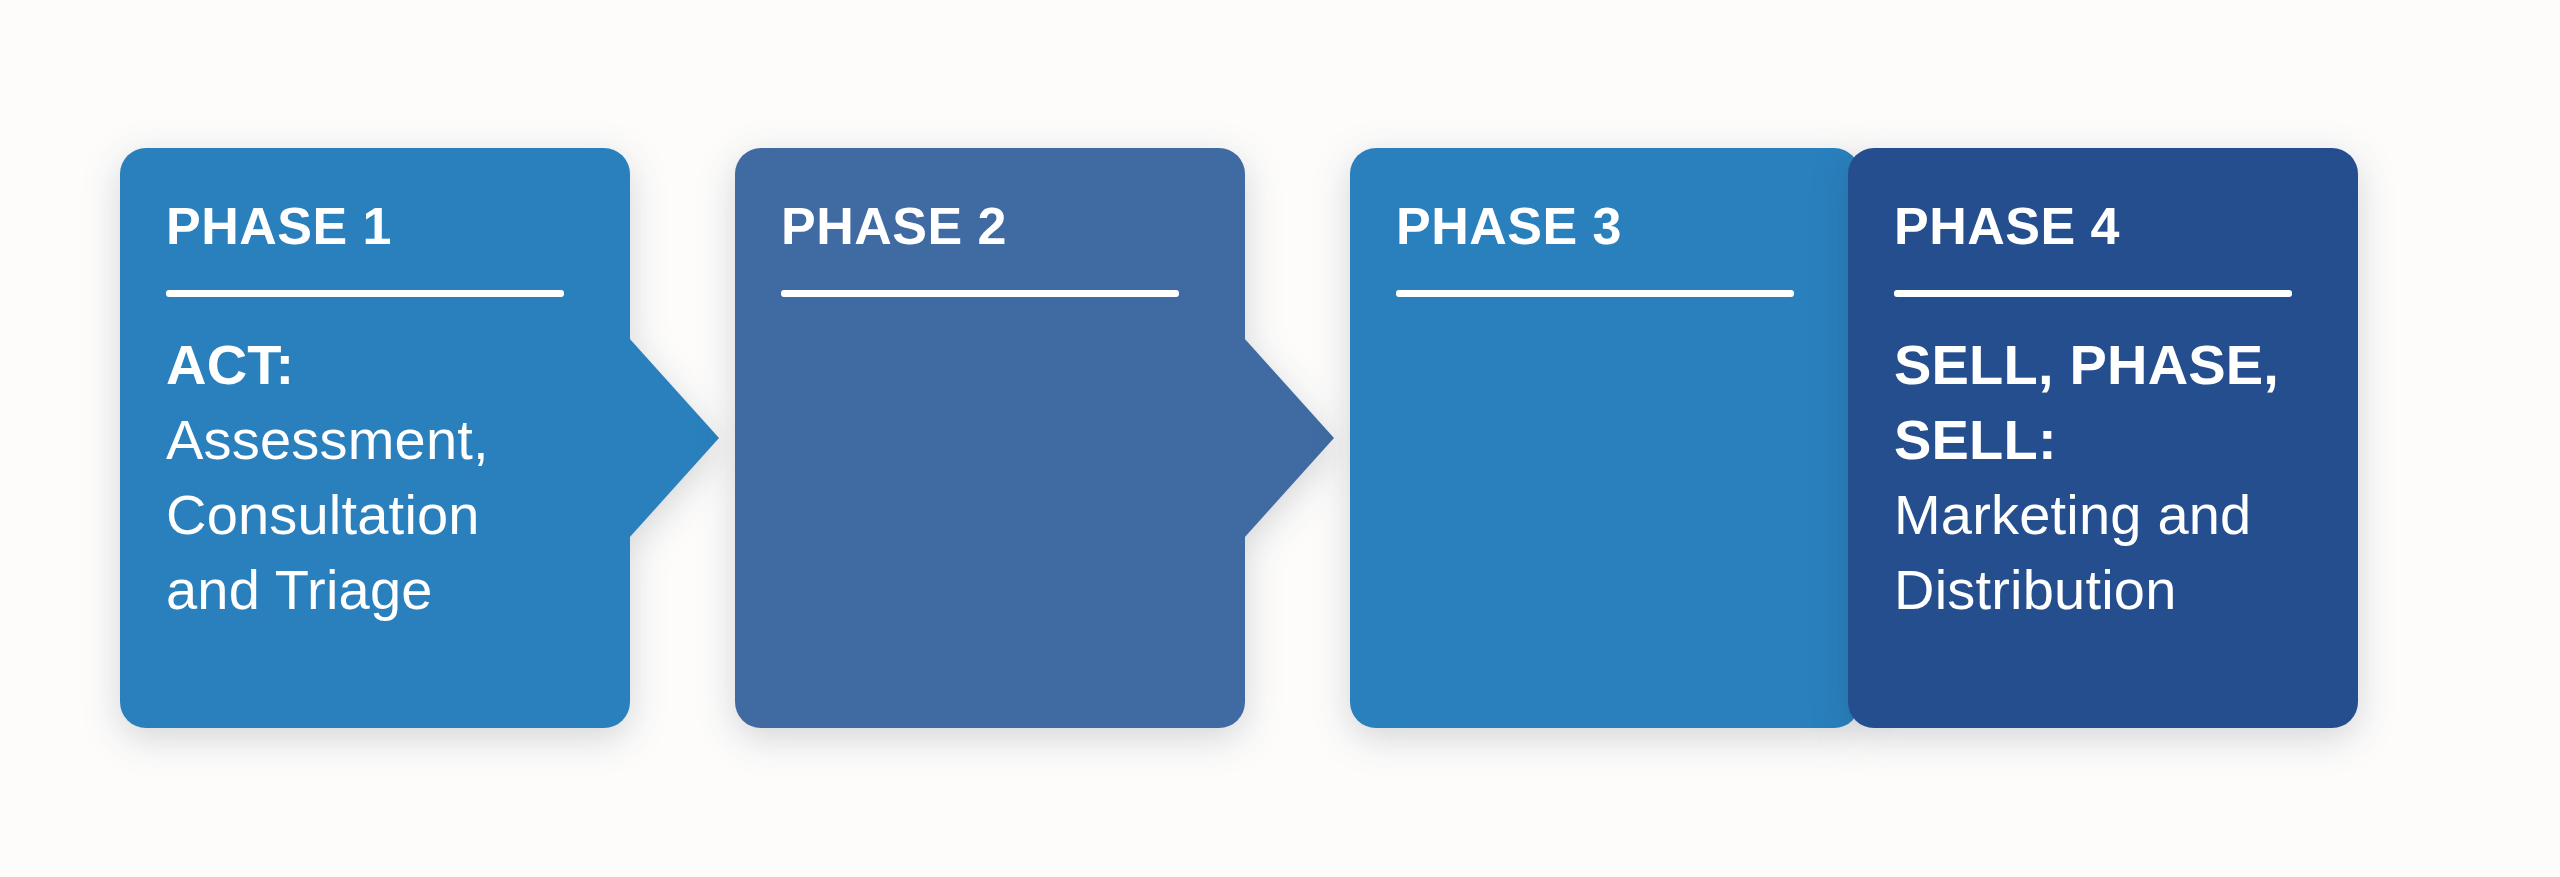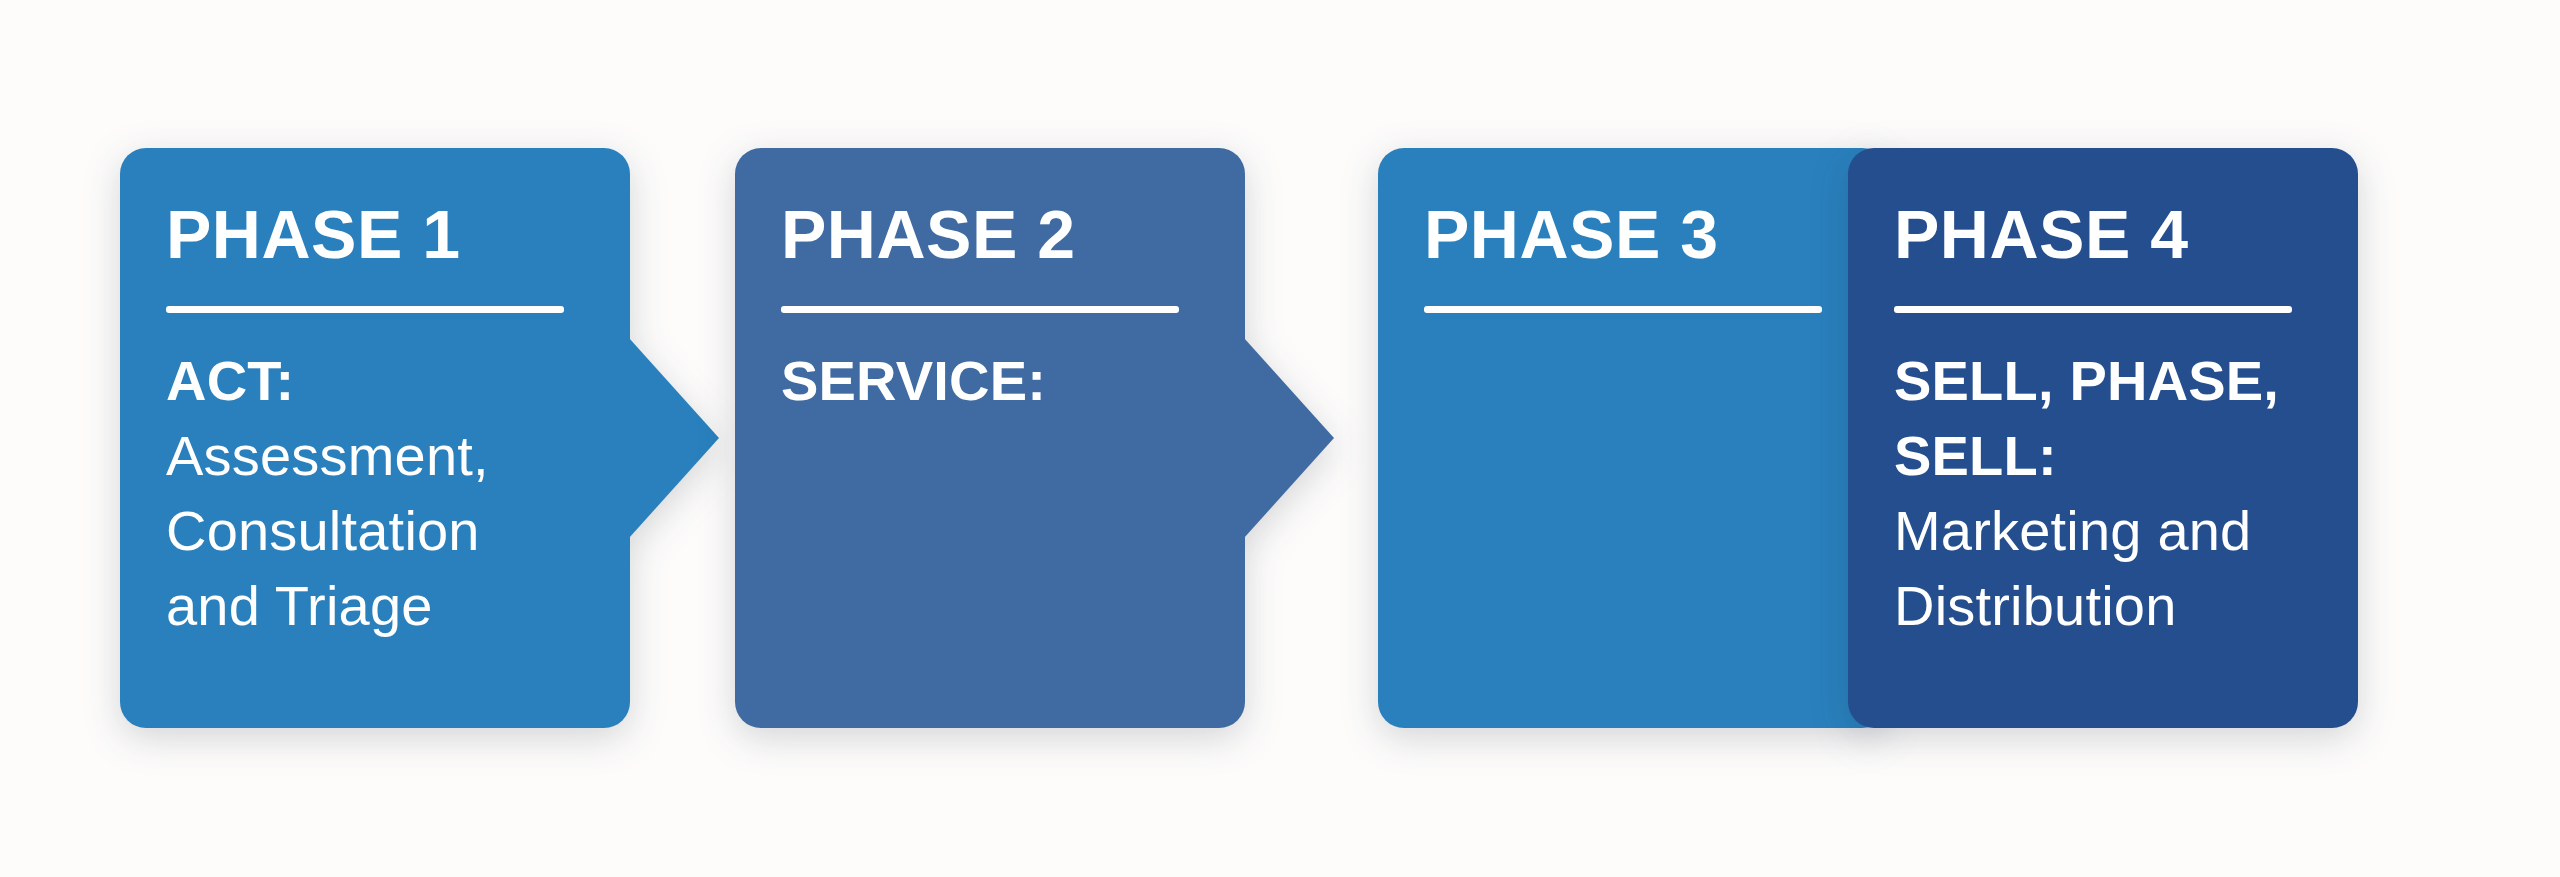--- a/index.html
+++ b/index.html
@@ -18,24 +18,24 @@
     height:580px;
     border-radius:26px;
     background:var(--c,#2980BD);
     color:#FFFFFF;
     filter:drop-shadow(0 10px 18px rgba(30,40,60,0.18));
     box-sizing:border-box;
     padding:52px 46px 0 46px;
   }
   .card.pos-0{left:120px;}
   .card.pos-1{left:735px;}
-  .card.pos-2{left:1378px;}
+  .card.pos-2{left:1350px;}
   .card.pos-3{left:1848px;}
   .phase-title{
-    font-size:68px;
+    font-size:52px;
     font-weight:700;
     line-height:1;
     letter-spacing:0.5px;
     white-space:nowrap;
   }
   .divider{
     margin-top:38px;
     width:398px;
     max-width:100%;
     height:7px;
@@ -73,21 +73,20 @@
       <div class="phase-label">ACT:</div>
       <div class="phase-body">Assessment,<br>Consultation<br>and Triage</div>
     </div>
     <div class="flow-arrow"></div>
   </div>
 
   <div class="card pos-1" style="--c: #3F6BA2;">
     <div class="phase-title">PHASE 2</div>
     <div class="divider"></div>
     <div class="card-text">
-      <div class="phase-label">SERVICE:</div>
     </div>
     <div class="flow-arrow"></div>
   </div>
 
   <div class="card pos-2" style="--c: #2980BD;">
     <div class="phase-title">PHASE 3</div>
     <div class="divider"></div>
     <div class="flow-arrow"></div>
   </div>
 

